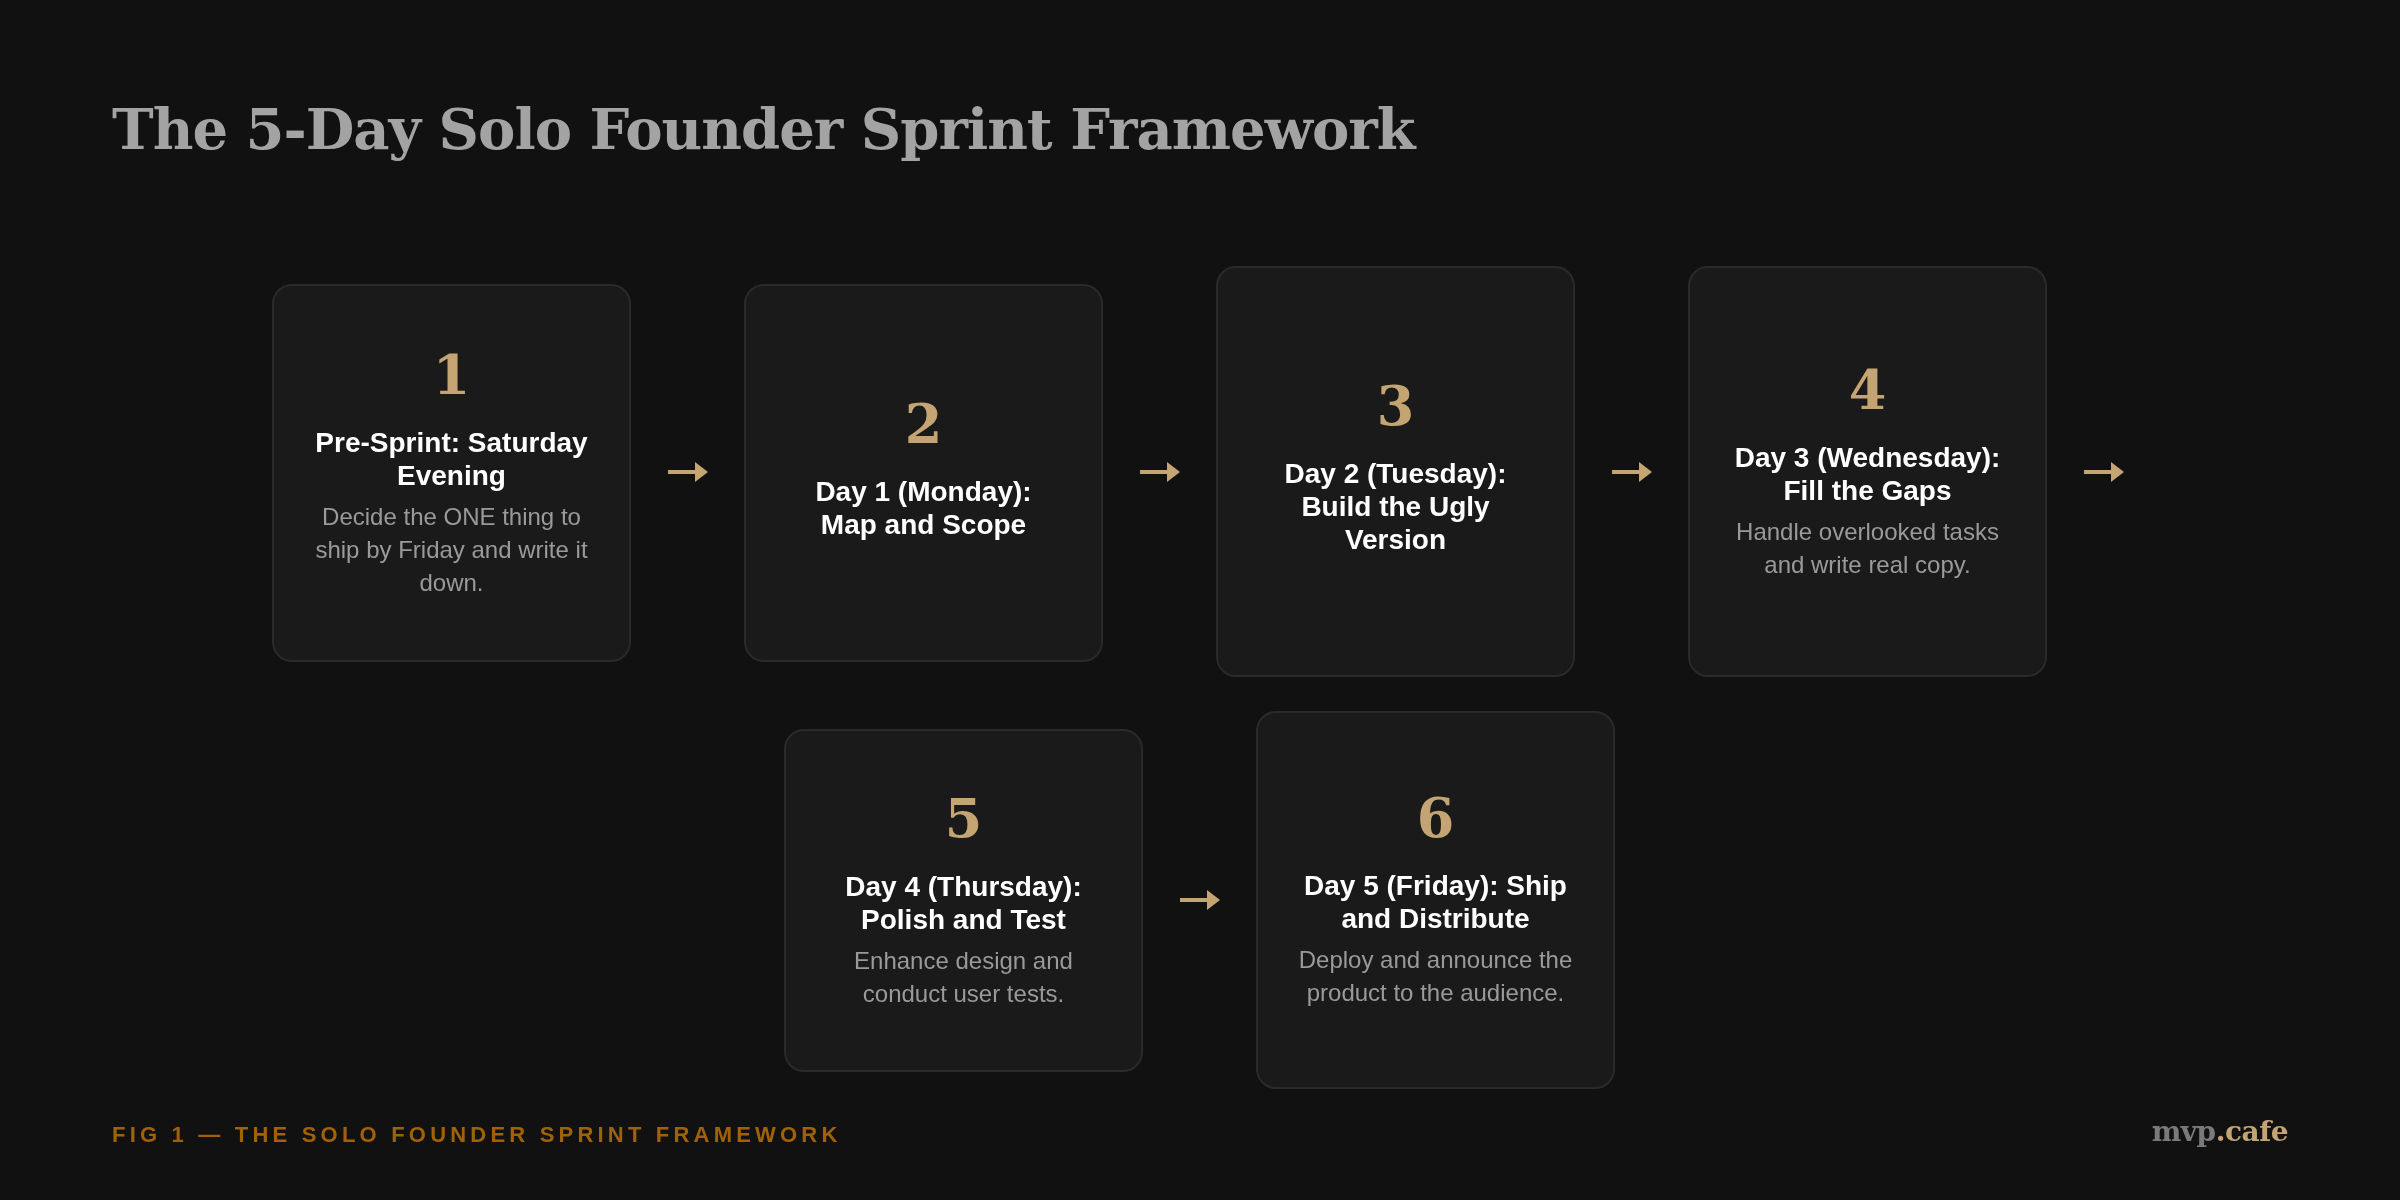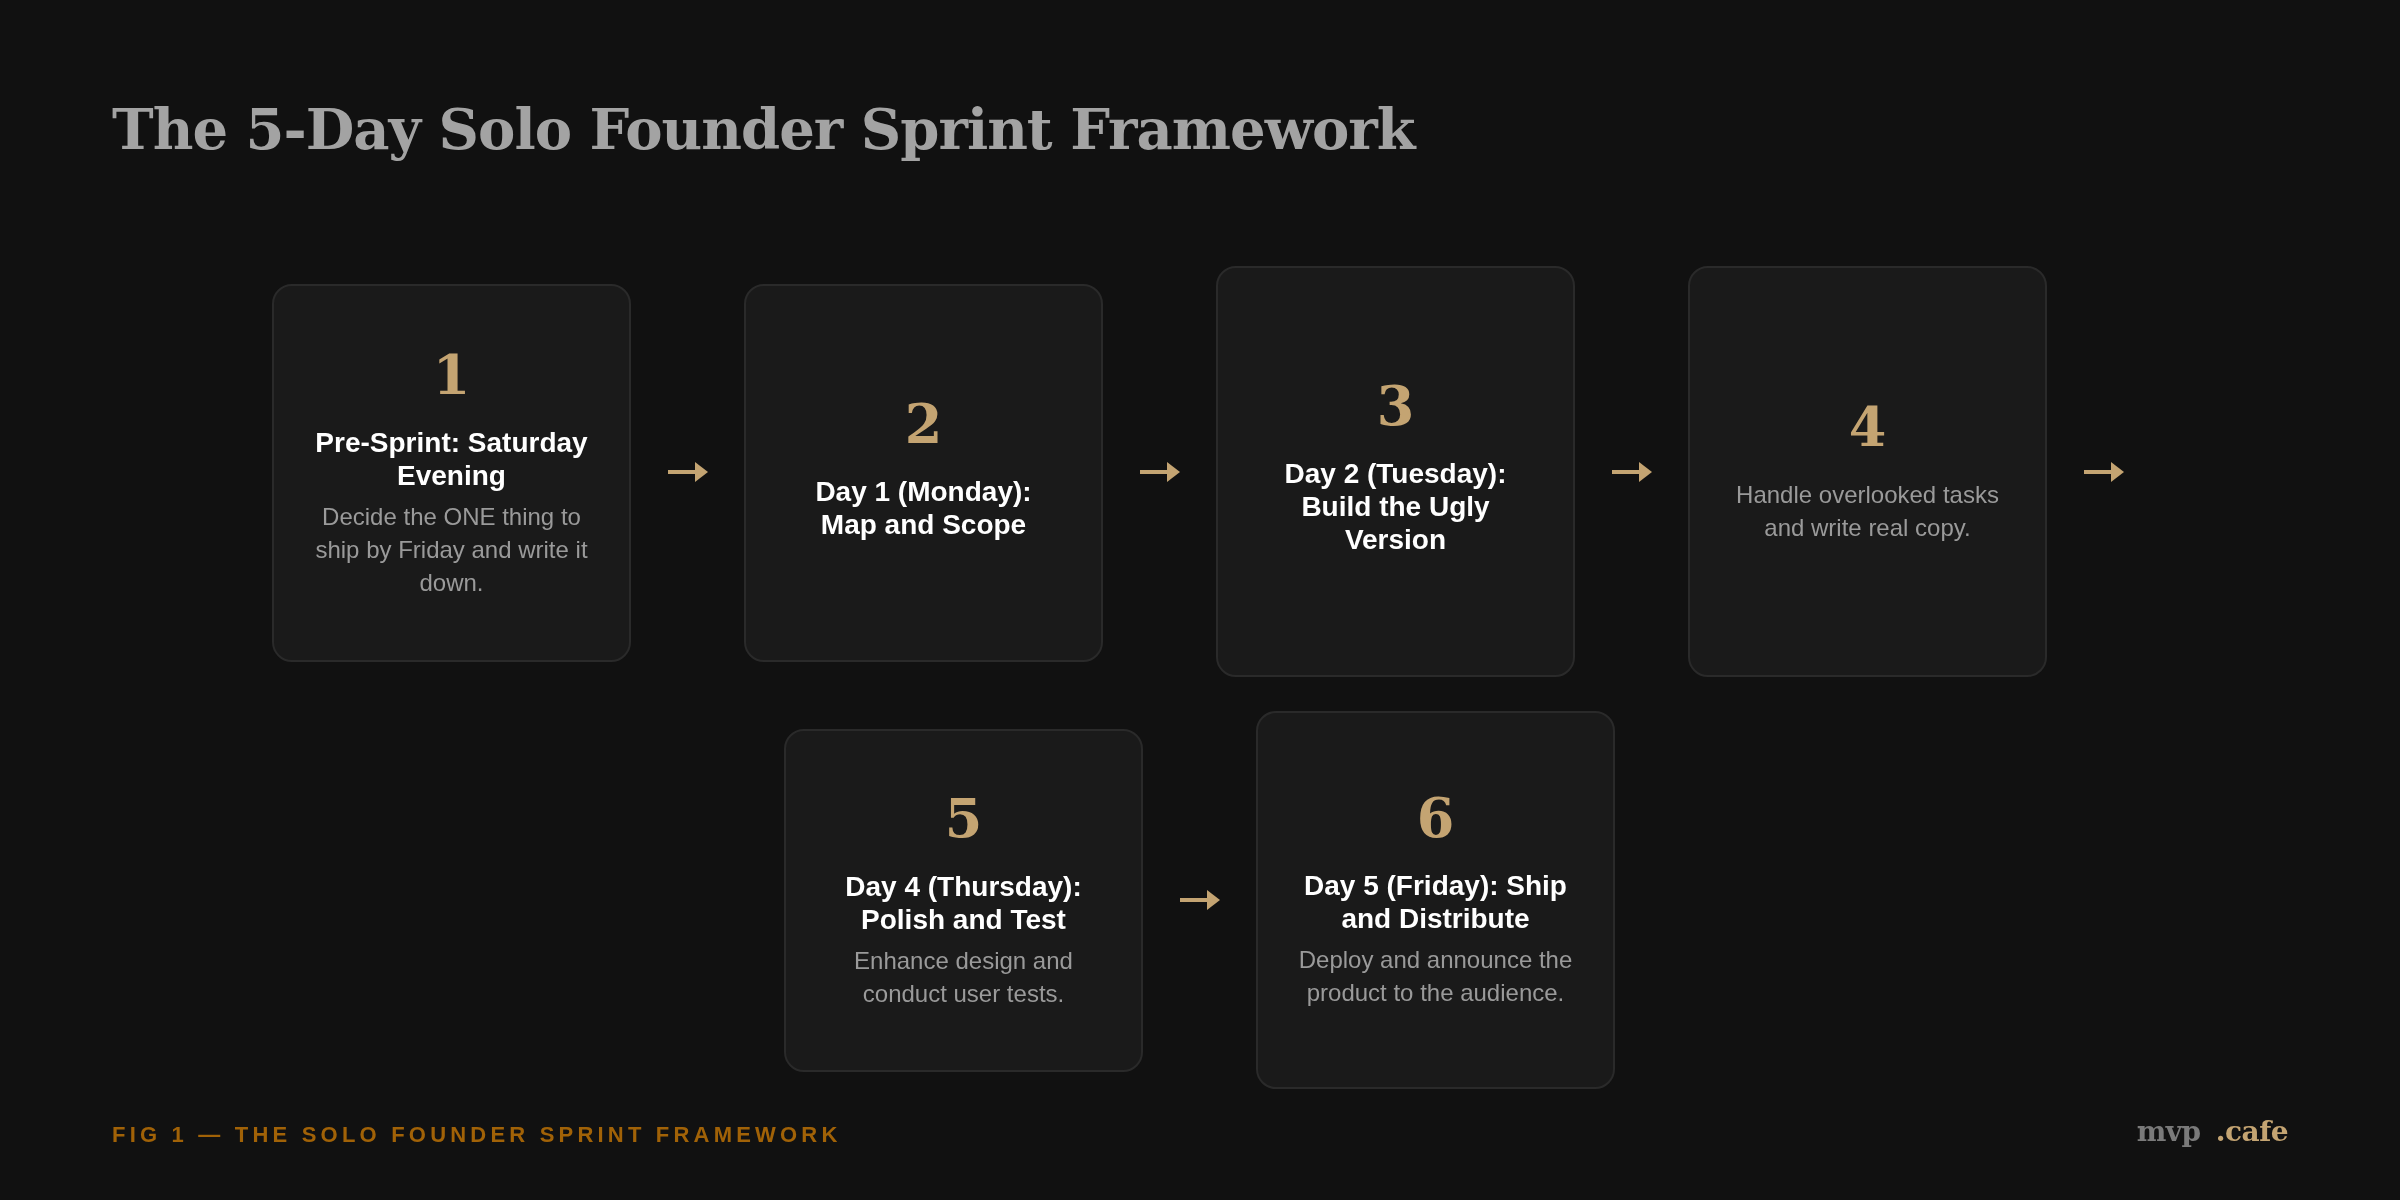--- a/index.html
+++ b/index.html
@@ -72,21 +72,21 @@
   .logo {
     position: absolute;
     right: 112px; top: 1115px;
     font-family: "DejaVu Serif", "Liberation Serif", serif;
     font-weight: bold;
     font-size: 28px;
     letter-spacing: -0.5px;
     white-space: nowrap;
   }
   .logo .a { color: #7a7a7a; }
-  .logo .b { color: var(--gold); margin-left: 15px; }
+  .logo .b { color: var(--gold); }
 </style>
 </head>
 <body>
 
 <h1 class="title">The 5-Day Solo Founder Sprint Framework</h1>
 
 <div class="card" style="left:272px; top:284px; height:378px;">
   <div class="num">1</div>
   <div class="card-title">Pre-Sprint: Saturday Evening</div>
   <div class="card-desc">Decide the ONE thing to ship by Friday and write it down.</div>
@@ -118,20 +118,21 @@
 
 <div class="arrow" style="left:1612px; top:460px;">
   <svg width="40" height="24" viewBox="0 0 40 24">
       <rect x="0" y="10" width="28" height="4" fill="#c4a472"></rect>
       <polygon points="27,2 40,12 27,22" fill="#c4a472"></polygon>
     </svg>
 </div>
 
 <div class="card" style="left:1688px; top:266px; height:411px;">
   <div class="num">4</div>
+  <div class="card-title">Day 3 (Wednesday): Fill the Gaps</div>
   <div class="card-desc">Handle overlooked tasks and write real copy.</div>
 </div>
 
 <div class="arrow" style="left:2084px; top:460px;">
   <svg width="40" height="24" viewBox="0 0 40 24">
       <rect x="0" y="10" width="28" height="4" fill="#c4a472"></rect>
       <polygon points="27,2 40,12 27,22" fill="#c4a472"></polygon>
     </svg>
 </div>
 

